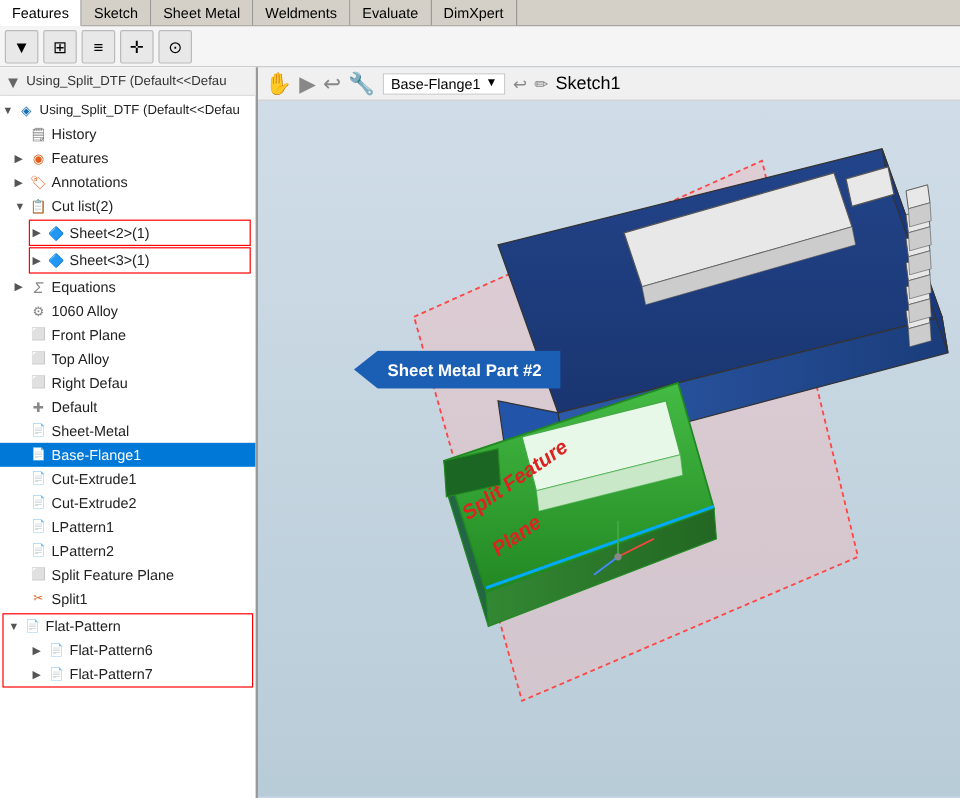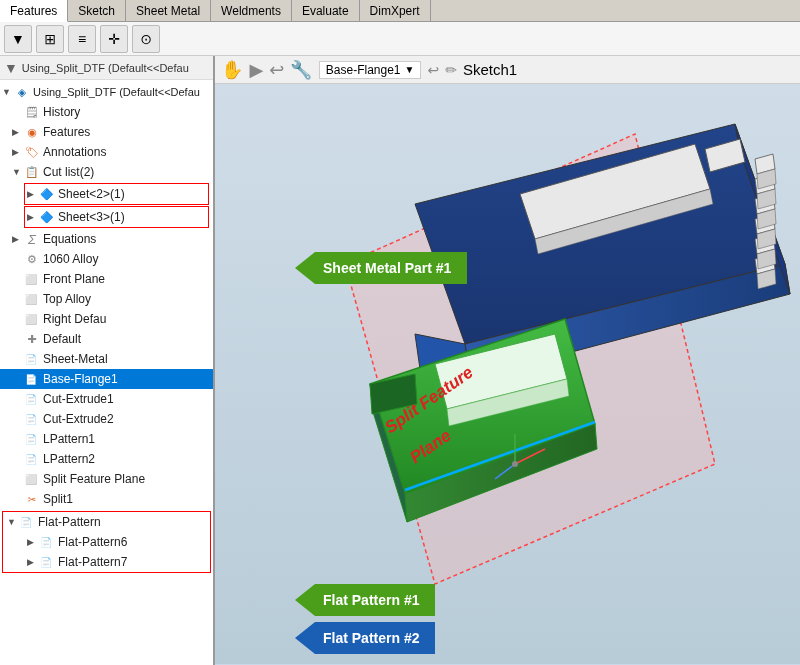--- a/index.html
+++ b/index.html
@@ -439,35 +439,25 @@
 
         <line x1="300" y1="380" x2="330" y2="365" stroke="#ff4444" stroke-width="1.5" marker-end="url(#arrowRed)"></line>
         <line x1="300" y1="380" x2="300" y2="350" stroke="#44aa44" stroke-width="1.5"></line>
         <line x1="300" y1="380" x2="280" y2="395" stroke="#4488ff" stroke-width="1.5"></line>
         <circle cx="300" cy="380" r="3" fill="#888"></circle>
 
         <text x="175" y="350" fill="#dd2222" font-size="17" font-style="italic" font-weight="bold" transform="rotate(-35, 175, 350)" font-family="Arial">Split Feature</text>
         <text x="200" y="380" fill="#dd2222" font-size="17" font-style="italic" font-weight="bold" transform="rotate(-35, 200, 380)" font-family="Arial">Plane</text>
       </svg>
 
-      <div style="position:absolute; top:168px; left:80px; display:flex; align-items:center;">
-        <div style="background:#4a9e1a; clip-path: polygon(20px 0, 100% 0, 100% 100%, 20px 100%, 0 50%); padding: 8px 16px 8px 28px; font-size:14px; font-weight:bold; color:#fff; white-space:nowrap;">
-          <span>Sheet Metal Part #1</span>
-        </div>
-      </div>
-
-
-      <div style="position:absolute; top:500px; left:80px; display:flex; align-items:center;">
-        <div style="background:#4a9e1a; clip-path: polygon(20px 0, 100% 0, 100% 100%, 20px 100%, 0 50%); padding: 8px 16px 8px 28px; font-size:14px; font-weight:bold; color:#fff; white-space:nowrap;">
-          <span>Flat Pattern #1</span>
-        </div>
-      </div>
-
-      <div style="position:absolute; top:538px; left:80px; display:flex; align-items:center;">
+
+      <div style="position:absolute; top:208px; left:80px; display:flex; align-items:center;">
         <div style="background:#1a5fb4; clip-path: polygon(20px 0, 100% 0, 100% 100%, 20px 100%, 0 50%); padding: 8px 16px 8px 28px; font-size:14px; font-weight:bold; color:#fff; white-space:nowrap;">
-          <span>Flat Pattern #2</span>
-        </div>
-      </div>
+          <span>Sheet Metal Part #2</span>
+        </div>
+      </div>
+
+
 
     </div>
   </div>
 
 </div>
 
 </body></html>

